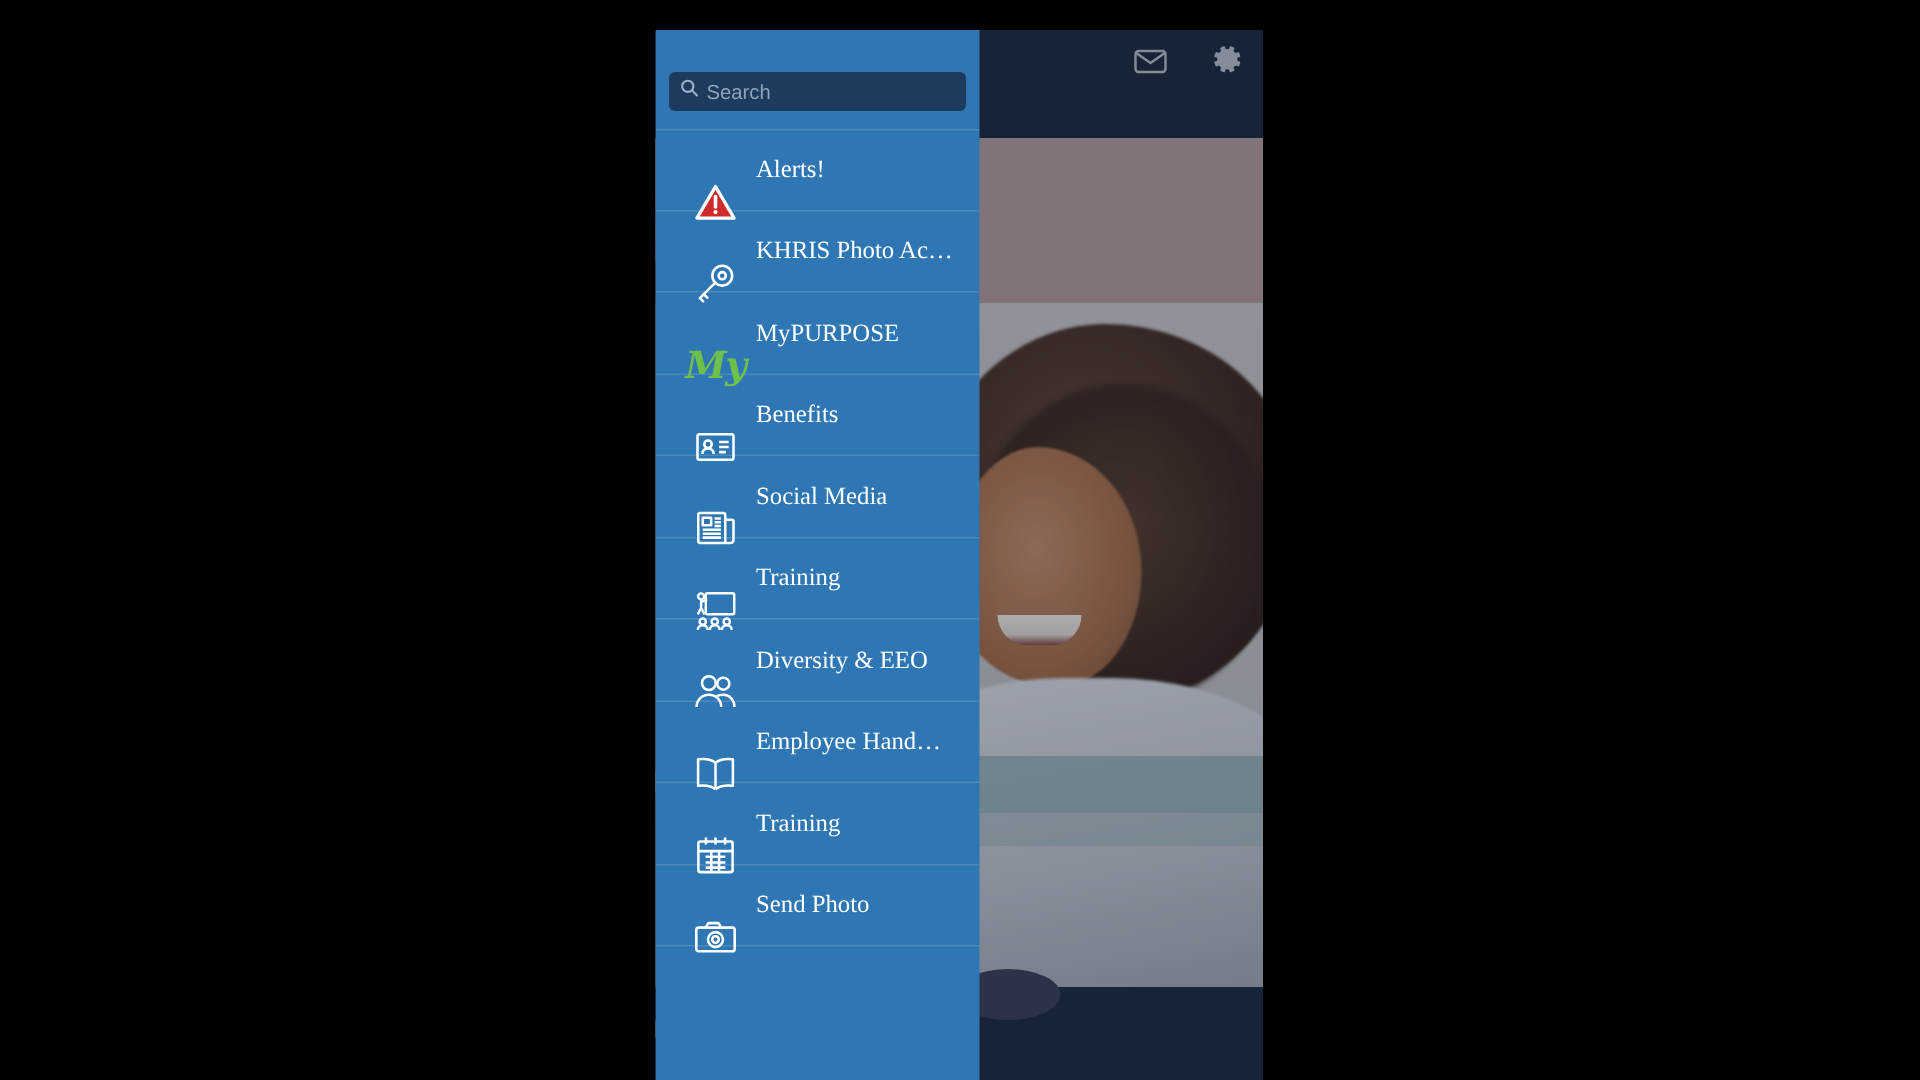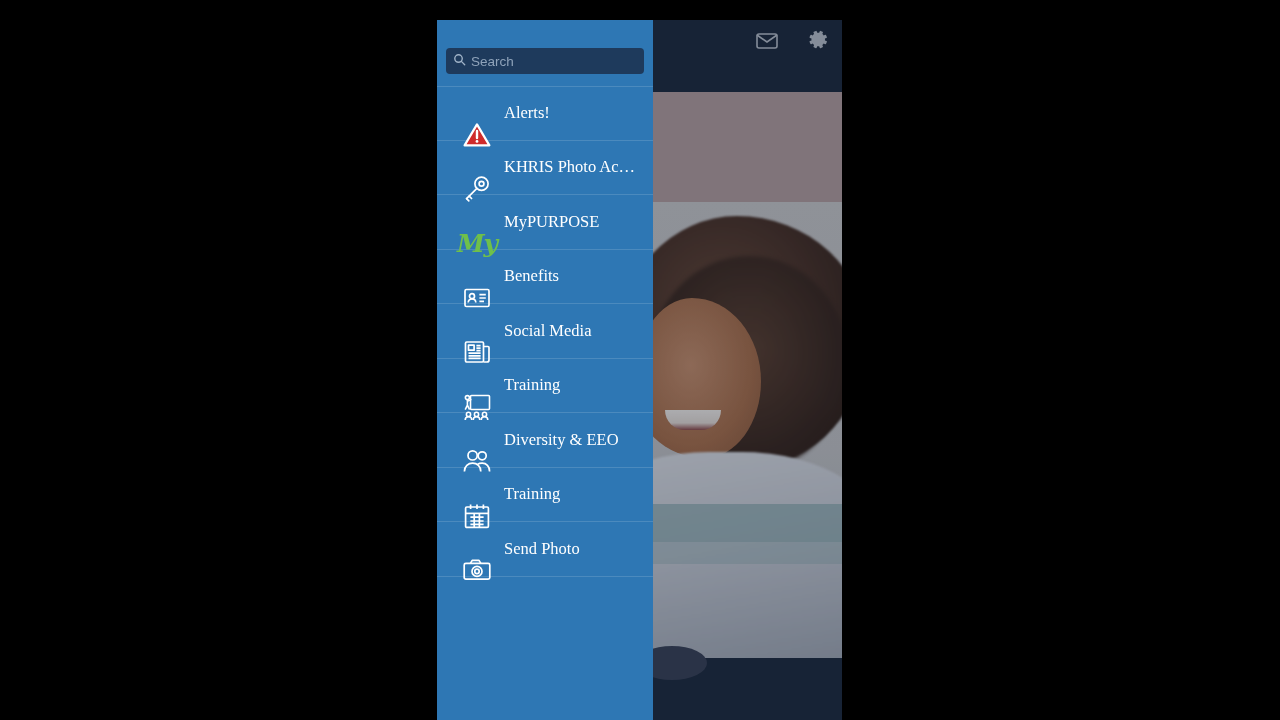--- a/index.html
+++ b/index.html
@@ -349,20 +349,30 @@
               <circle cx="10.6" cy="7.4" r="4.6"></circle>
               <path d="M2.4 23.4 c0-5 3.7-8.2 8.2-8.2 s8.2 3.2 8.2 8.2"></path>
               <circle cx="20.2" cy="7.8" r="4"></circle>
               <path d="M15.6 16.2 c1.3-.7 2.9-1 4.6-1 4.1 0 7.4 3 7.4 8.2"></path>
             </svg>
           </span>
           <span class="mi-label">Diversity &amp; EEO</span>
         </li>
 
 
+        <li class="menu-item">
+          <span class="mi-icon">
+            <svg width="30" height="26" viewBox="0 0 30 26" fill="none" stroke="#ffffff" stroke-width="1.7" stroke-linejoin="round">
+              <path d="M15 5.6 C12.6 3.4 8.8 2.6 3.4 3.2 V20.8 C8.8 20.2 12.6 21 15 23.2"></path>
+              <path d="M15 5.6 C17.4 3.4 21.2 2.6 26.6 3.2 V20.8 C21.2 20.2 17.4 21 15 23.2"></path>
+              <path d="M15 5.6 V23.2"></path>
+            </svg>
+          </span>
+          <span class="mi-label">Employee Hand…</span>
+        </li>
 
         <li class="menu-item">
           <span class="mi-icon">
             <svg width="28" height="28" viewBox="0 0 28 28" fill="none" stroke="#ffffff" stroke-width="1.7" stroke-linejoin="round">
               <rect x="2.6" y="5" width="22.8" height="20.4" rx="1.2"></rect>
               <path d="M2.6 11.4 H25.4"></path>
               <path d="M7.6 2.4 V7 M14 2.4 V7 M20.4 2.4 V7"></path>
               <path d="M7.4 15.2 H20.6 M7.4 19 H20.6 M7.4 22.4 H20.6"></path>
               <path d="M11.2 11.8 V25.2 M16.4 11.8 V25.2"></path>
             </svg>

